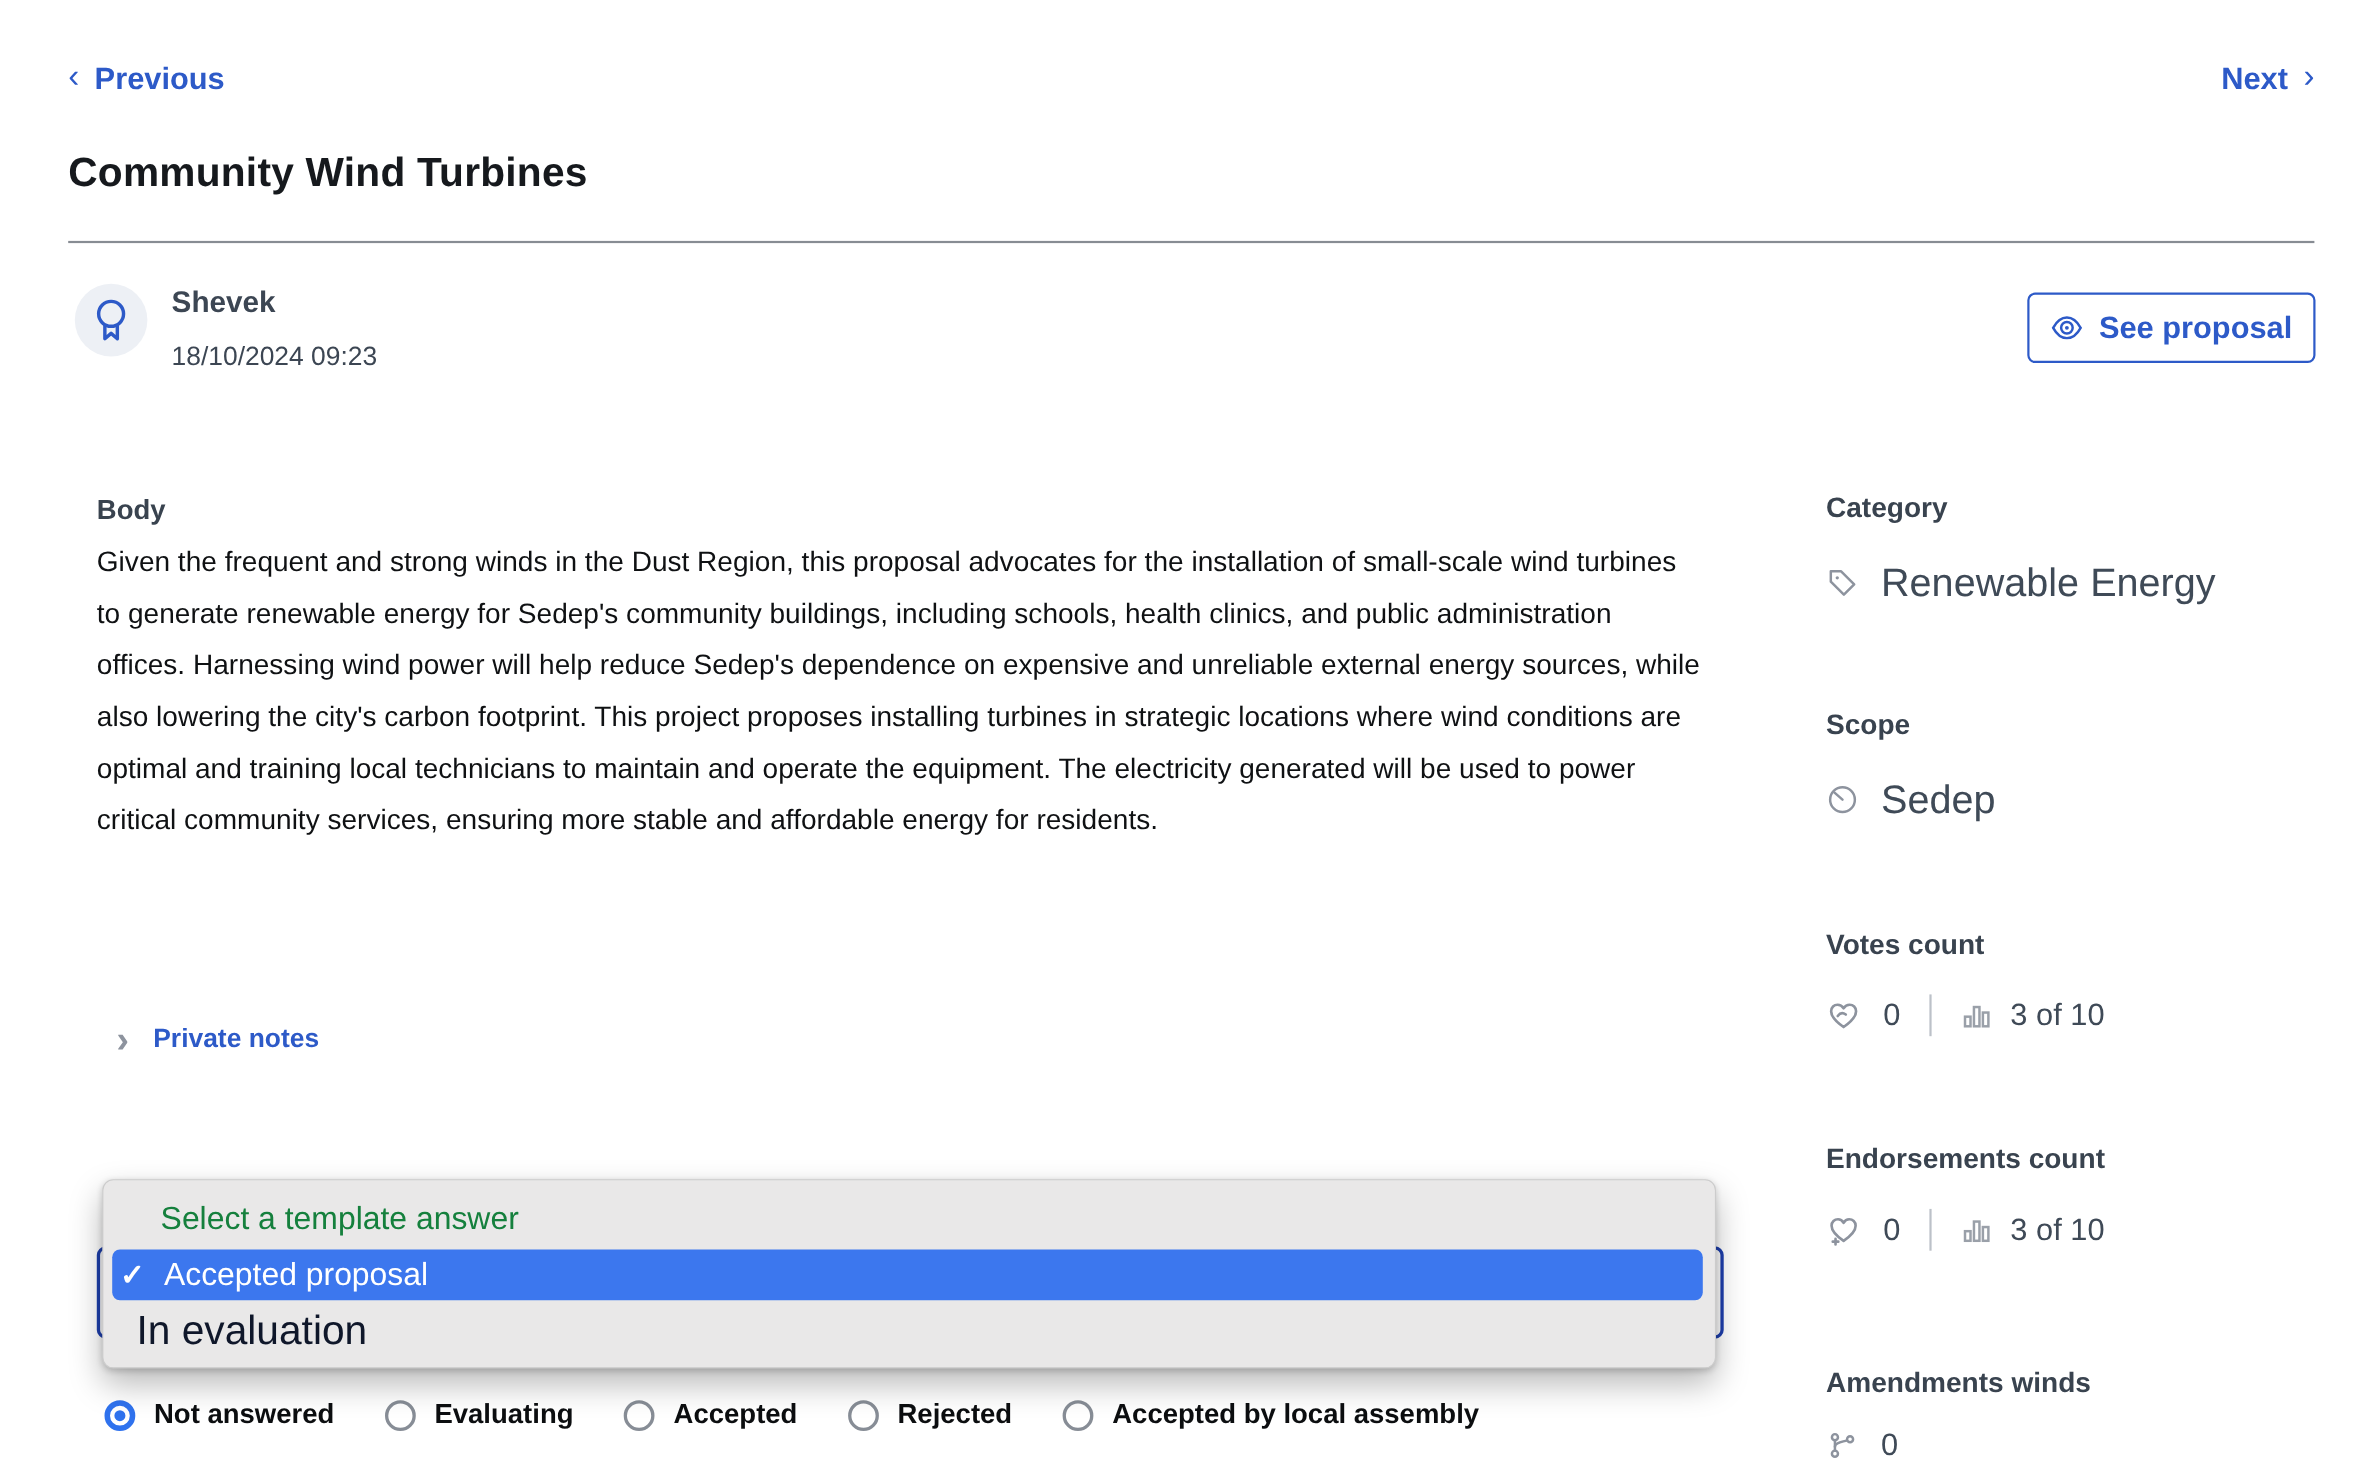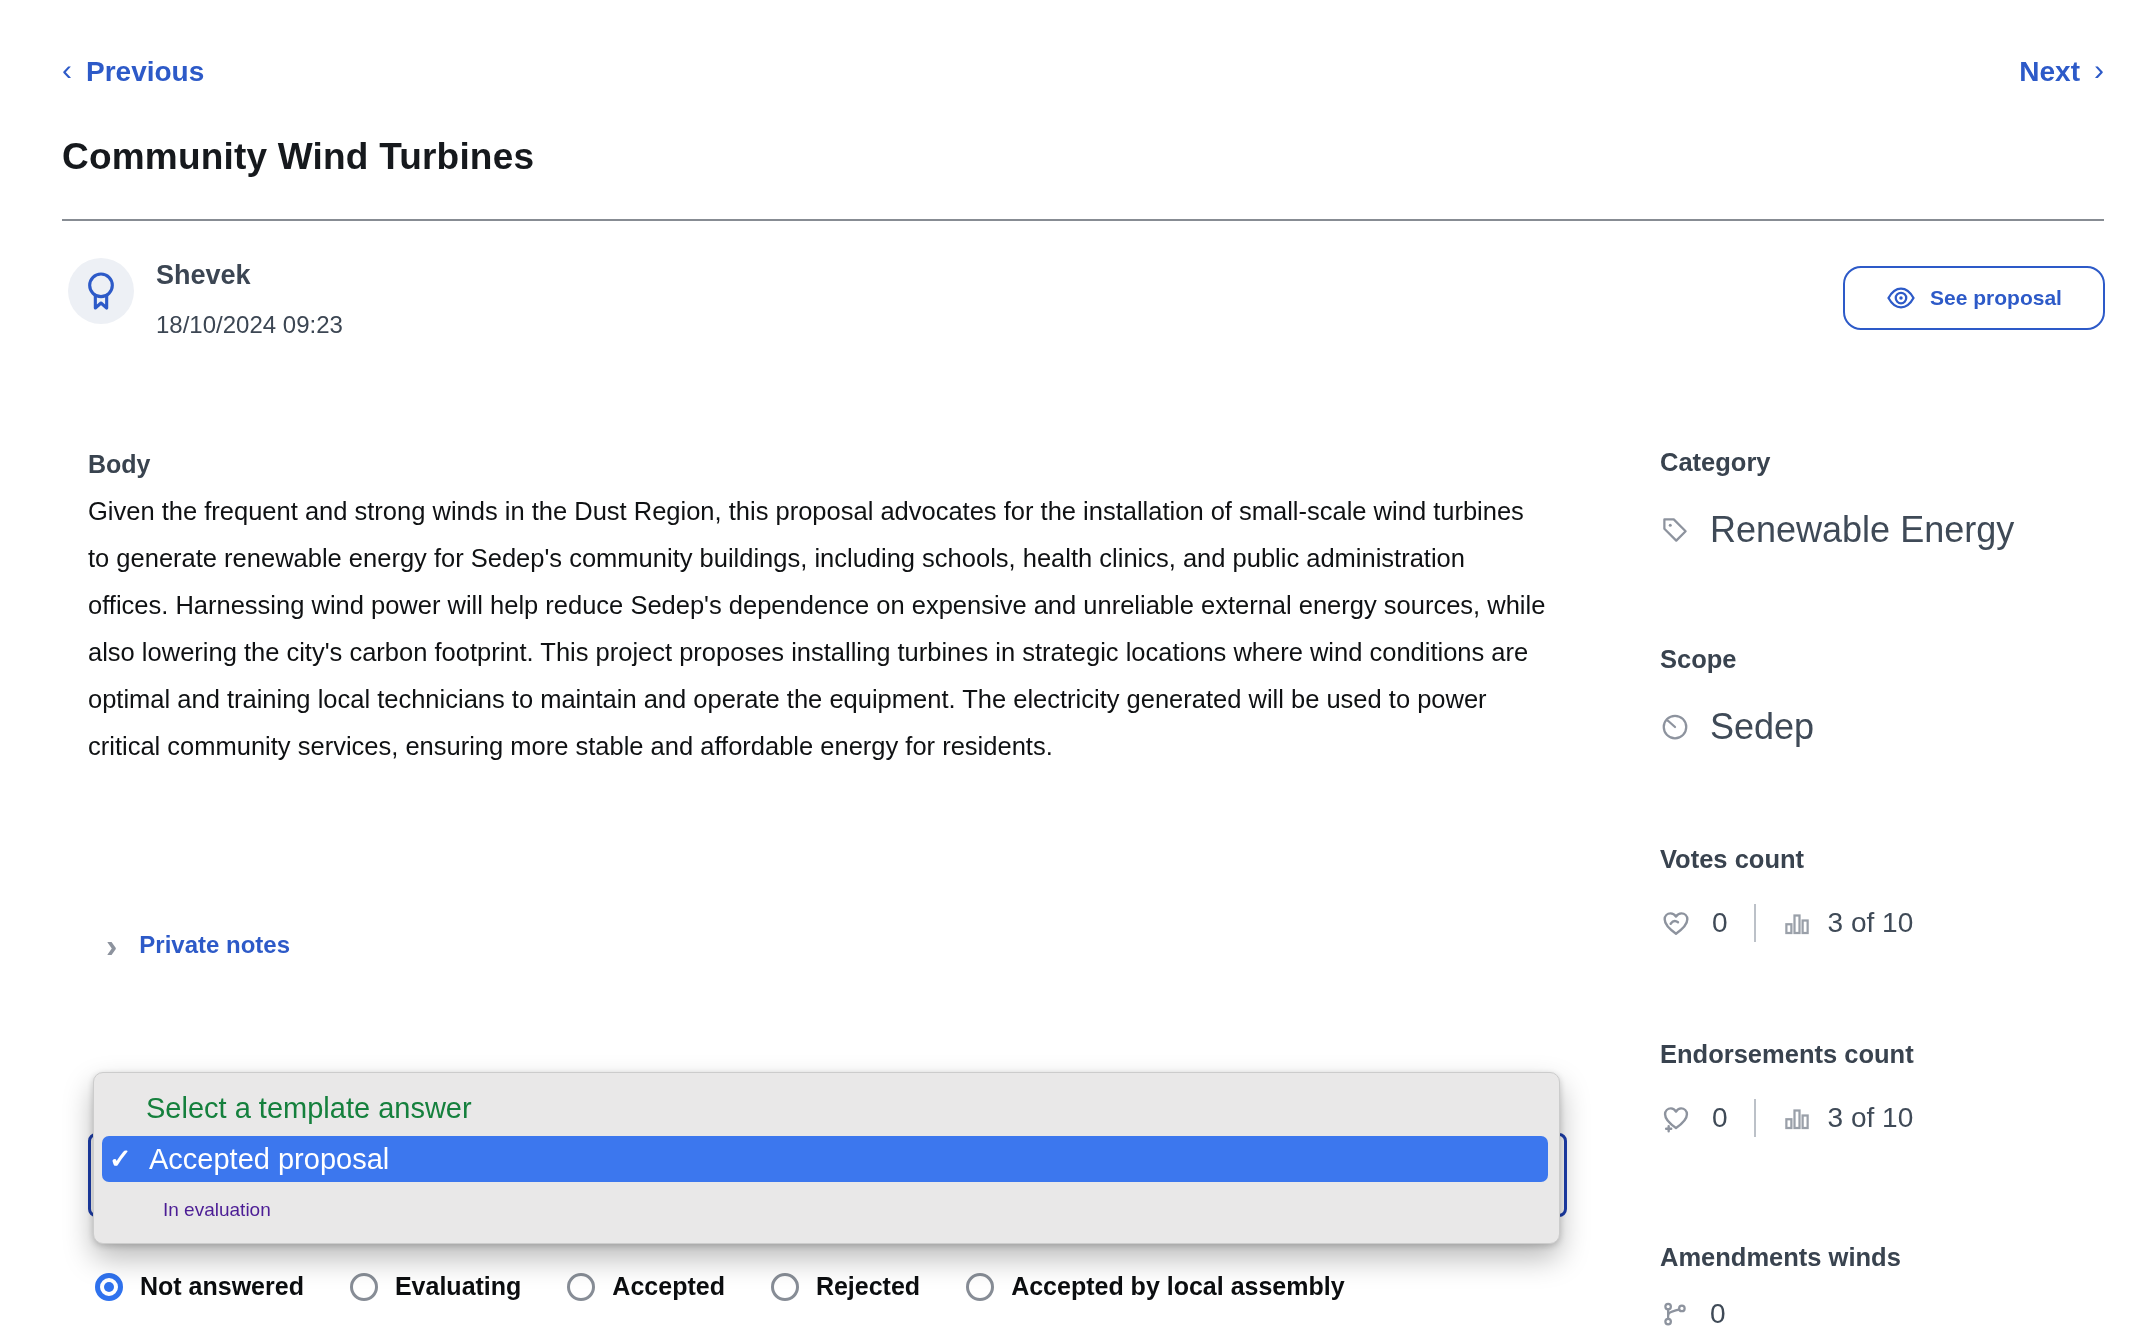--- a/index.html
+++ b/index.html
@@ -24,23 +24,23 @@
 
   
   .author-row { position:absolute; left:68px; top:258px; display:flex; gap:22px; }
   .avatar { width:66px; height:66px; border-radius:50%; background:#edf0f5;
             display:flex; align-items:center; justify-content:center; flex:0 0 auto; }
   .author-meta { display:flex; flex-direction:column; gap:8px; padding-top:2px; }
   .author-name { font-size:27px; font-weight:700; color:#3c4653; }
   .author-date { font-size:24px; color:#3c4653;margin-top:12px; }
 
   .see-proposal { position:absolute; left:1843px; top:266px; width:262px; height:64px;
-                  border:2px solid #2d5ac8; border-radius:18px; background:#fff;
+                  border:2px solid #2d5ac8; border-radius:7px; background:#fff;
                   display:flex; align-items:center; justify-content:center; gap:14px;
-                  color:#2d5ac8; font-size:21px; font-weight:700; cursor:pointer; }
+                  color:#2d5ac8; font-size:28px; font-weight:700; cursor:pointer; }
 
   
   .body-label { position:absolute; left:88px; top:450px; font-size:25px;
                 font-weight:700; color:#39434f; }
   .body-text { position:absolute; left:88px; top:488px; width:1462px;
                font-size:25.5px; line-height:47px; color:#0f1113; }
 
   .private-notes { position:absolute; left:106px; top:928px; display:flex;
                    align-items:center; gap:22px; cursor:pointer; }
   .pn-chevron { color:#8d939e; font-size:34px; font-weight:600; line-height:1; }
@@ -55,22 +55,22 @@
   .dropdown { position:absolute; left:93px; top:1072px; width:1467px; height:172px;
               background:#e9e8e8; border:1px solid #cccccc; border-radius:10px;
               box-shadow:0 14px 30px rgba(0,0,0,.28), 0 2px 6px rgba(0,0,0,.18);
               padding-top:8px; z-index:5; }
   .dd-row { height:55px; display:flex; align-items:center; padding-left:52px;
             font-size:29px; color:#15803d; cursor:pointer; }
   .dd-selected { height:46px; margin:0 11px 0 8px; border-radius:7px;
                  background:#3c77ee; color:#ffffff; display:flex; align-items:center;
                  padding-left:7px; font-size:29px; cursor:pointer; }
   .dd-check { width:40px; font-size:27px; font-weight:600; color:#ffffff; text-align:left; }
-  .dd-row-last { height:55px; display:flex; align-items:center; padding-left:69px;
-                 font-size:19px; color:#4c1d95; cursor:pointer; }
+  .dd-row-last { height:55px; display:flex; align-items:center; padding-left:30px;
+                 font-size:37px; color:#0f172a; cursor:pointer; }
 
   
   .radio-row { position:absolute; left:95px; top:1272px; display:flex;
                align-items:center; gap:46px; }
   .radio-item { display:flex; align-items:center; gap:17px; cursor:pointer; }
   .radio { width:28px; height:28px; border-radius:50%; flex:0 0 auto; }
   .radio.off { border:3px solid #878d96; background:#fff; }
   .radio.on  { border:5px solid #2f72ee; background:#fff; position:relative; }
   .radio.on::after { content:""; position:absolute; left:50%; top:50%;
                      width:10px; height:10px; border-radius:50%; background:#2f72ee;

